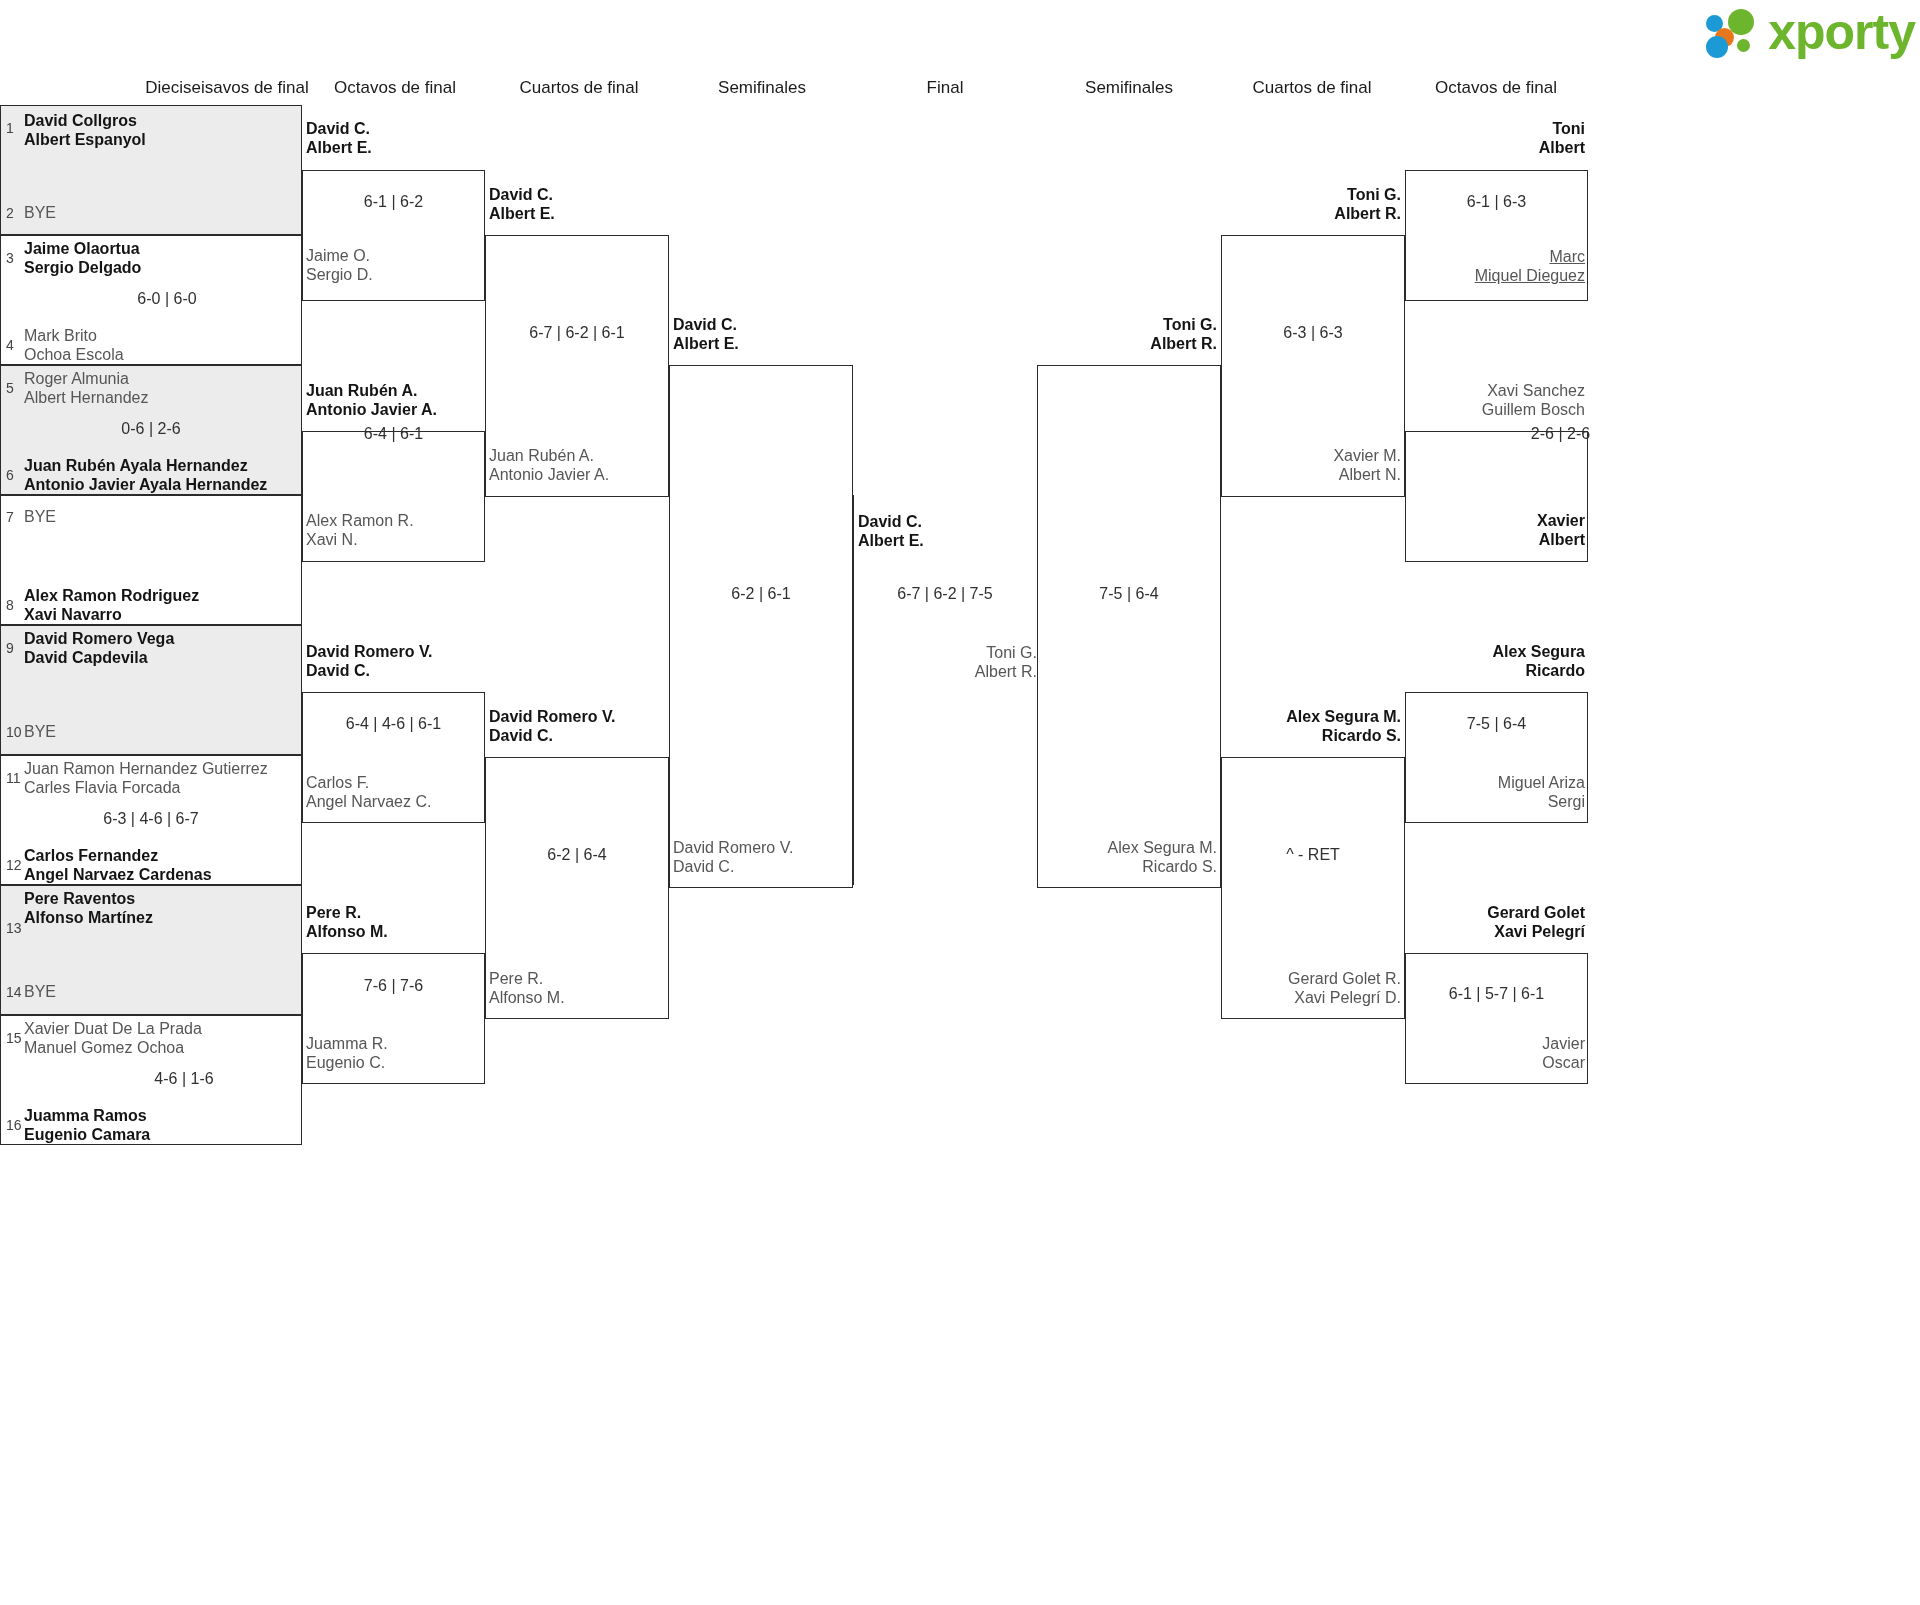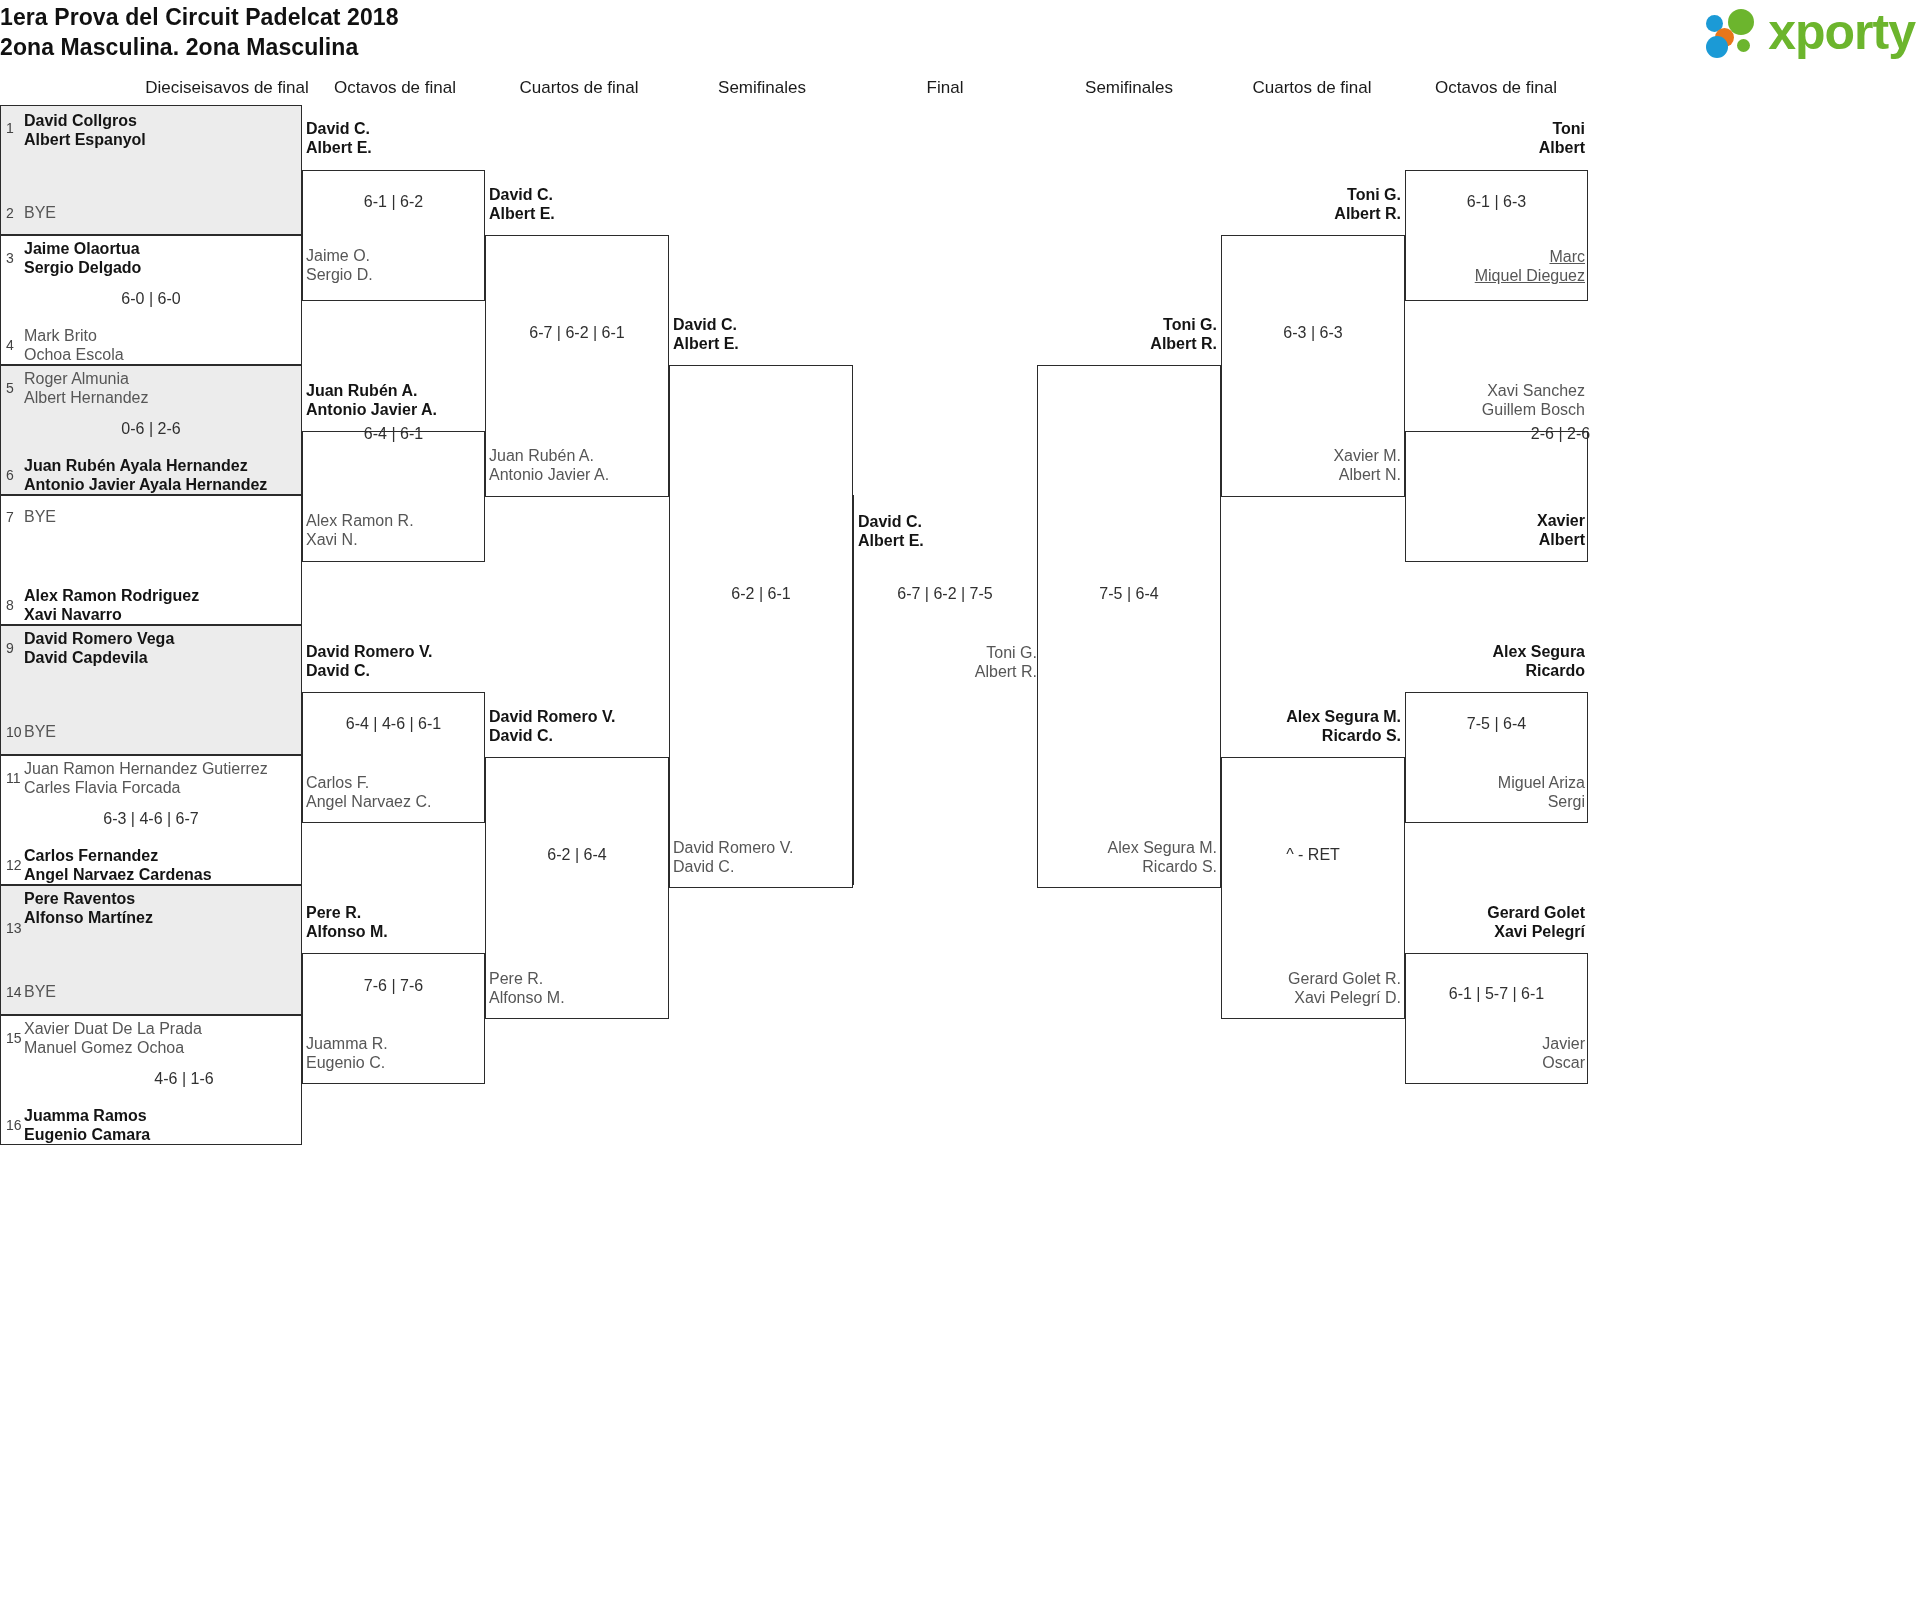--- a/index.html
+++ b/index.html
@@ -38,24 +38,20 @@
   .cell{position:absolute;box-sizing:border-box;}
   .shade{background:#ececec;}
   .bx{position:absolute;box-sizing:border-box;border:1px solid #2b2b2b;}
   .r-align{text-align:right;}
   .connector{position:absolute;background:#2b2b2b;}
 </style>
 </head>
 <body>
 
 <div id="header">
-  <div id="title-block">
-    <div class="title-line">1era Prova del Circuit Padelcat 2018</div>
-    <div class="title-line">2ona Masculina. 2ona Masculina</div>
-  </div>
   <div id="logo">
     <div id="logo-dots">
       <i class="d1"></i>
         <i class="d2"></i>
         <i class="d3"></i>
         <i class="d4"></i>
         <i class="d5"></i>
     </div>
     <div id="logo-word" style="color:#6cb52d">xporty</div>
   </div>
@@ -87,21 +83,21 @@
 <div class="seed" style="left:6px;top:205px;">2</div>
 <div class="slot lose" style="left:24px;top:203px;">
   <span class="ln">BYE</span>
 </div>
 
 <div class="seed" style="left:6px;top:250px;">3</div>
 <div class="slot win" style="left:24px;top:239px;">
   <span class="ln">Jaime Olaortua</span>
   <span class="ln">Sergio Delgado</span>
 </div>
-<div class="score" style="left:0px;top:290px;width:302px;">6-0 | 6-0</div>
+<div class="score" style="left:0px;top:290px;width:302px;padding-left:16px;">6-0 | 6-0</div>
 <div class="seed" style="left:6px;top:337px;">4</div>
 <div class="slot lose" style="left:24px;top:326px;">
   <span class="ln">Mark Brito</span>
   <span class="ln">Ochoa Escola</span>
 </div>
 
 <div class="seed" style="left:6px;top:380px;">5</div>
 <div class="slot lose" style="left:24px;top:369px;">
   <span class="ln">Roger Almunia</span>
   <span class="ln">Albert Hernandez</span>

